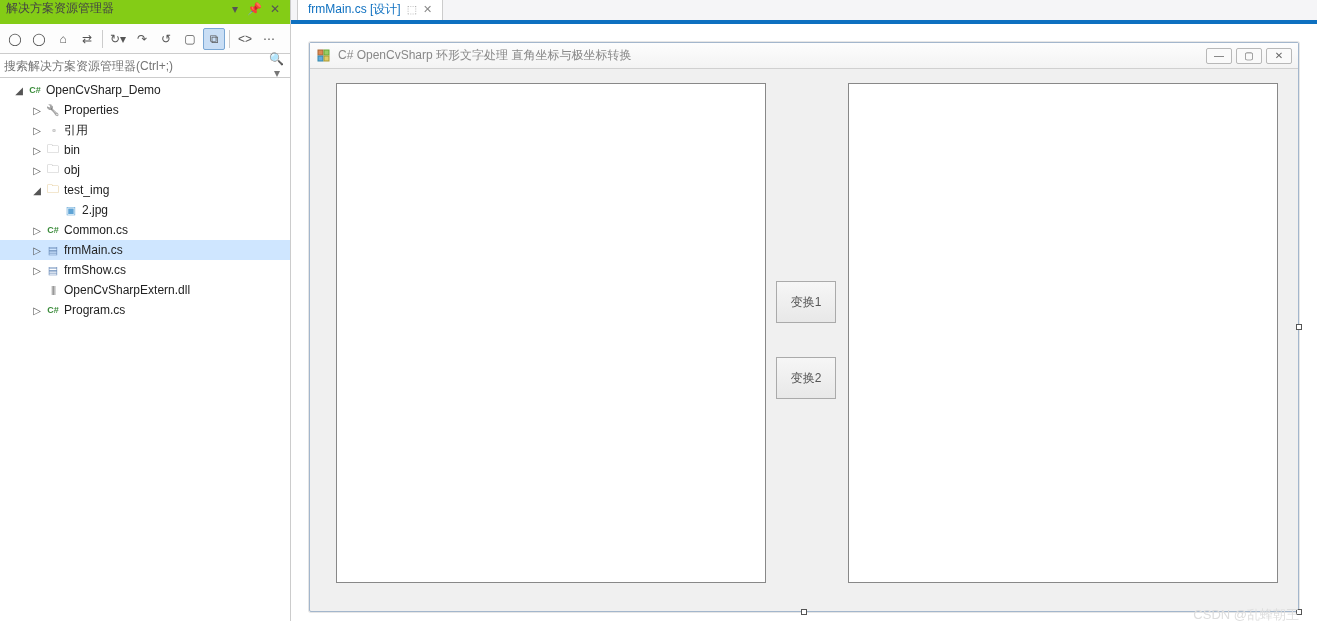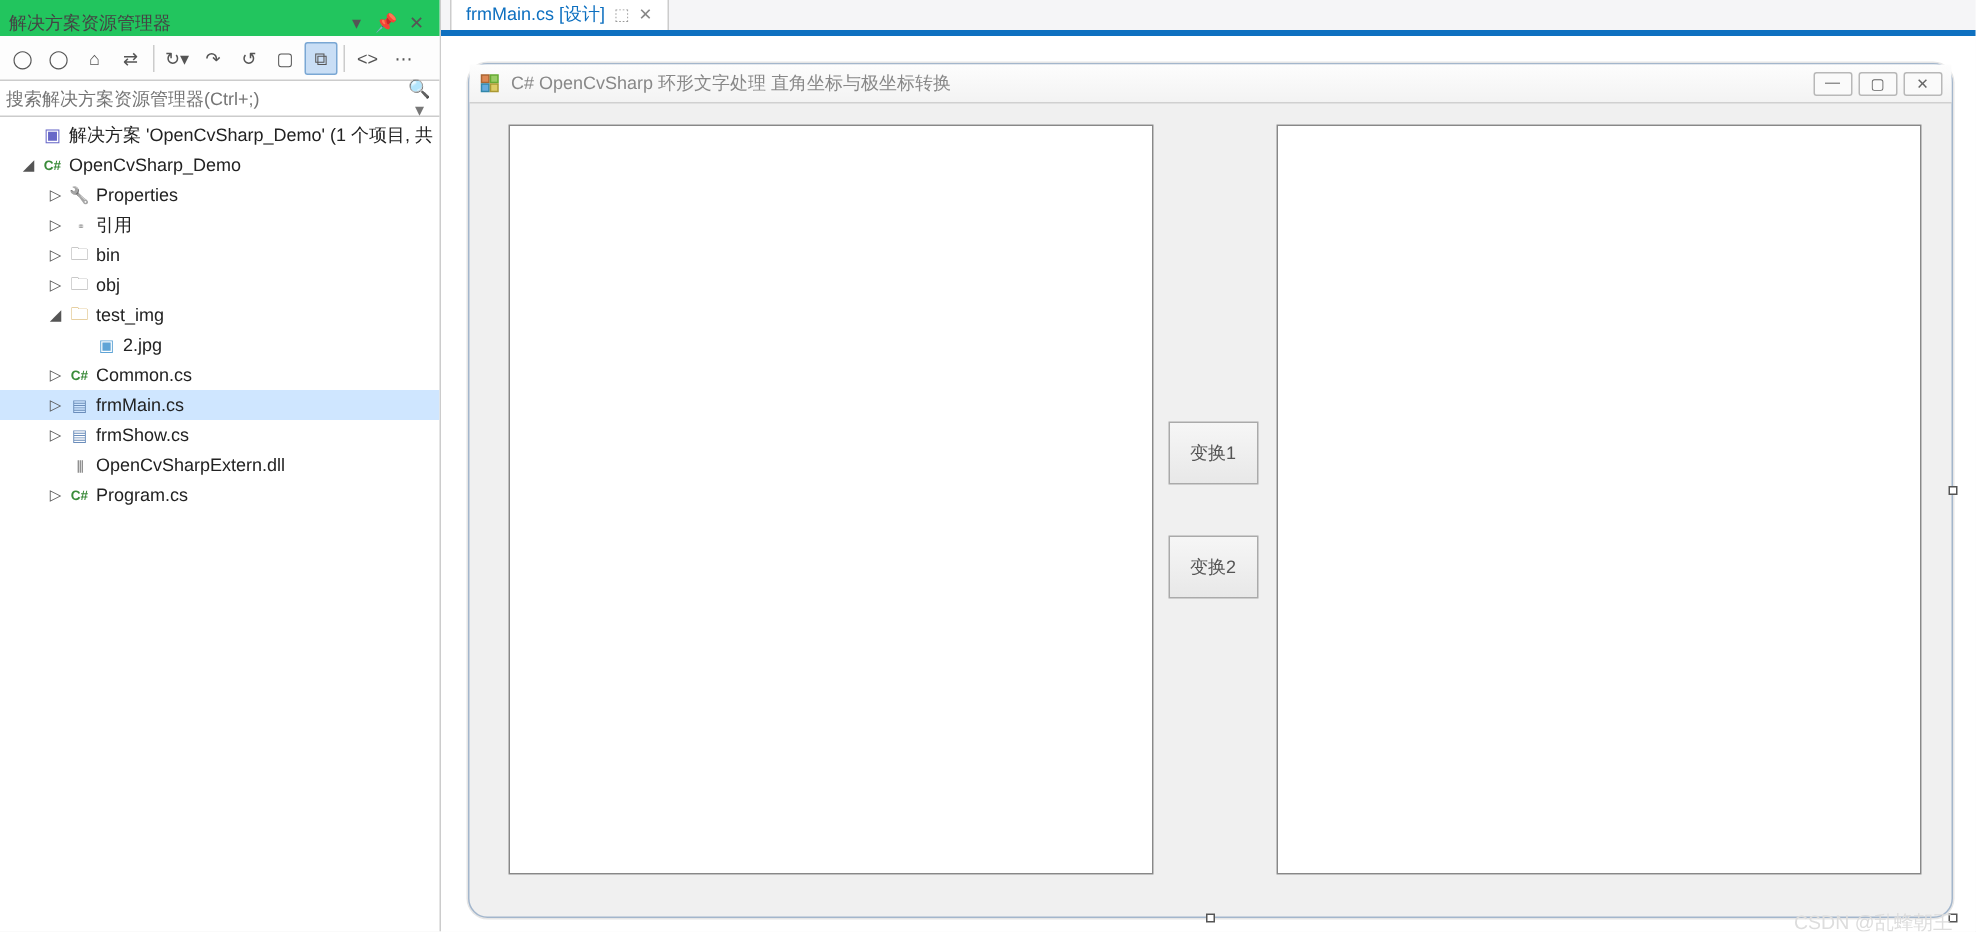--- a/index.html
+++ b/index.html
@@ -1,20 +1,20 @@
 <!DOCTYPE html>
 <html><head>
 <meta charset="utf-8">
 <style>
 * { box-sizing: border-box; margin: 0; padding: 0; font-family: "Microsoft YaHei", "Segoe UI", sans-serif; font-size: 12px; }
 body { background: #fff; width: 1317px; height: 621px; overflow: hidden; display: flex; }
 
 
 .se-panel { width: 300px; height: 621px; border-right: 1px solid #ccc; display: flex; flex-direction: column; background: #fff; }
-.se-title { background: #22c55e; height: 24px; display: flex; align-items: flex-end; padding: 0 6px; color: #444; }
+.se-title { background: #84cc16; height: 24px; display: flex; align-items: flex-start; padding: 0 6px; color: #444; }
 .se-title .spacer { flex: 1; }
 .se-title .tb-btn { width: 18px; height: 18px; display: inline-flex; align-items: center; justify-content: center; color: #555; margin-left: 2px; cursor: pointer; }
 .se-toolbar { height: 30px; border-bottom: 1px solid #ccc; display: flex; align-items: center; padding: 0 4px; gap: 2px; background: #fdfdfd; }
 .se-toolbar .tb { width: 22px; height: 22px; display: inline-flex; align-items: center; justify-content: center; color: #555; cursor: pointer; border-radius: 2px; }
 .se-toolbar .tb.active { background: #c9def5; border: 1px solid #7aa7d4; }
 .se-toolbar .sep { width: 1px; height: 18px; background: #ccc; margin: 0 2px; }
 .se-search { height: 24px; border-bottom: 1px solid #ccc; display: flex; align-items: center; padding: 0 4px; color: #999; }
 .se-search input { flex: 1; border: none; outline: none; font-size: 12px; background: transparent; color: #555; }
 .se-search .mag { width: 18px; text-align: center; color: #777; }
 
@@ -30,21 +30,21 @@
 
 
 .main { flex: 1; display: flex; flex-direction: column; background: #fff; }
 .tabbar { height: 24px; background: #f5f5f7; display: flex; align-items: flex-end; border-bottom: 4px solid #0e70c0; padding-left: 6px; }
 .tab { height: 22px; background: #fff; padding: 0 10px; display: flex; align-items: center; gap: 6px; color: #0e70c0; border-top: 1px solid #ccc; border-left: 1px solid #ccc; border-right: 1px solid #ccc; position: relative; top: 0px; }
 .tab .tab-x { color: #888; font-size: 11px; cursor: pointer; }
 .tab .pin { color: #999; font-size: 11px; }
 .canvas { flex: 1; background: #fff; padding: 18px; position: relative; }
 
 
-.dform { width: 990px; height: 570px; border: 1px solid #a3b6cc; border-radius: 13px; background: #f0f0f0; box-shadow: 0 0 0 1px #e6e6e6; position: relative; }
+.dform { width: 990px; height: 570px; border: 1px solid #a3b6cc; border-radius: 2px; background: #f0f0f0; box-shadow: 0 0 0 1px #e6e6e6; position: relative; }
 .dform-title { height: 26px; background: linear-gradient(#fdfdfd,#f3f3f3); border-bottom: 1px solid #d0d0d0; display: flex; align-items: center; padding: 0 6px; color: #888; }
 .dform-title .form-ico { width: 16px; height: 16px; margin-right: 6px; display: inline-flex; align-items: center; justify-content: center; }
 .dform-title .spacer { flex: 1; }
 .wbtn { width: 26px; height: 16px; border: 1px solid #b8b8b8; border-radius: 2px; margin-left: 4px; display: inline-flex; align-items: center; justify-content: center; color: #666; font-size: 10px; background: #fafafa; }
 .dform-body { position: relative; height: calc(100% - 26px); }
 .picbox { position: absolute; background: #fff; border: 1px solid #888; }
 .pb1 { left: 26px; top: 14px; width: 430px; height: 500px; }
 .pb2 { left: 538px; top: 14px; width: 430px; height: 500px; }
 .fbtn { position: absolute; width: 60px; height: 42px; background: linear-gradient(#f6f6f6,#e8e8e8); border: 1px solid #aaa; color: #555; display: flex; align-items: center; justify-content: center; cursor: pointer; margin-top: 16px; }
 .fbtn1 { left: 466px; top: 196px; }
@@ -91,26 +91,20 @@
     <span class="tb active">⧉</span>
     <span class="sep"></span>
     <span class="tb">&lt;&gt;</span>
     <span class="tb">⋯</span>
   </div>
   <div class="se-search">
     <input placeholder="搜索解决方案资源管理器(Ctrl+;)" style="">
     <span class="mag">🔍▾</span>
   </div>
   <div class="se-tree" id="se-tree">
-      <div class="tree-row">
-        <span class="indent" style="width: 12px;"></span>
-        <span class="arrow empty"> </span>
-        <span class="ico ico-sol"></span>
-        <span class="lbl">解决方案 'OpenCvSharp_Demo' (1 个项目, 共</span>
-      </div>
       <div class="tree-row bold">
         <span class="indent" style="width: 12px;"></span>
         <span class="arrow">◢</span>
         <span class="ico ico-cs"></span>
         <span class="lbl">OpenCvSharp_Demo</span>
       </div>
       <div class="tree-row">
         <span class="indent" style="width: 30px;"></span>
         <span class="arrow">▷</span>
         <span class="ico ico-prop"></span>

